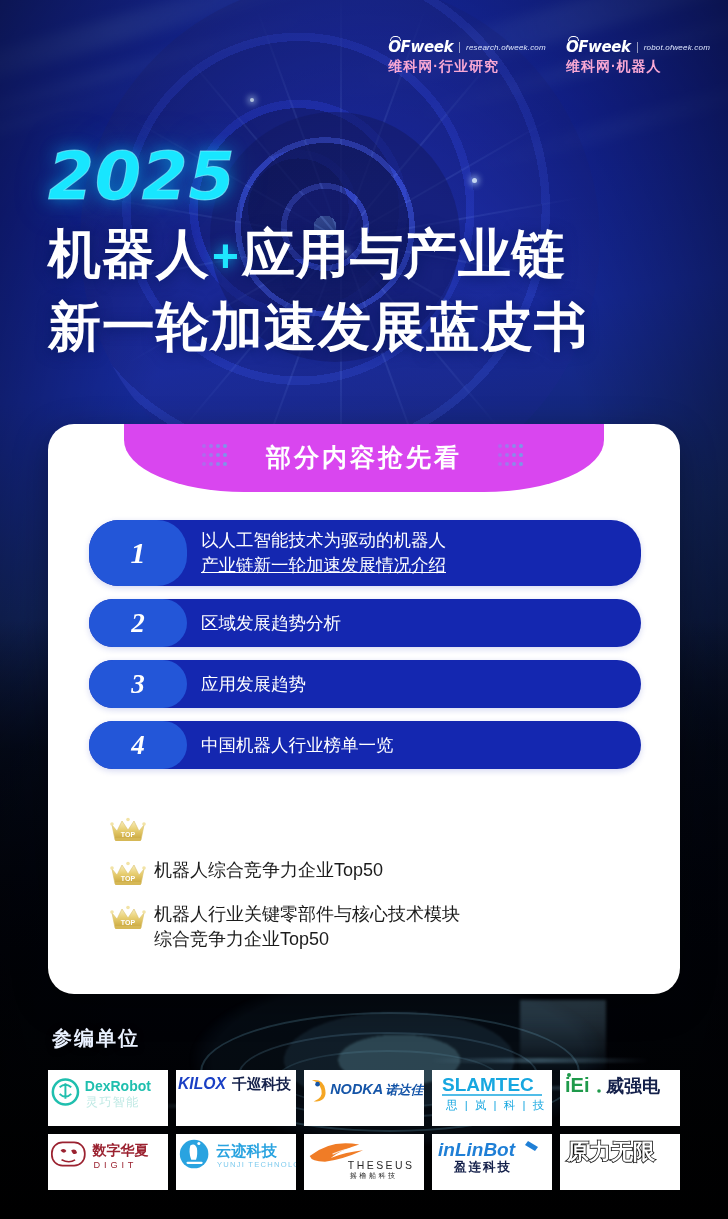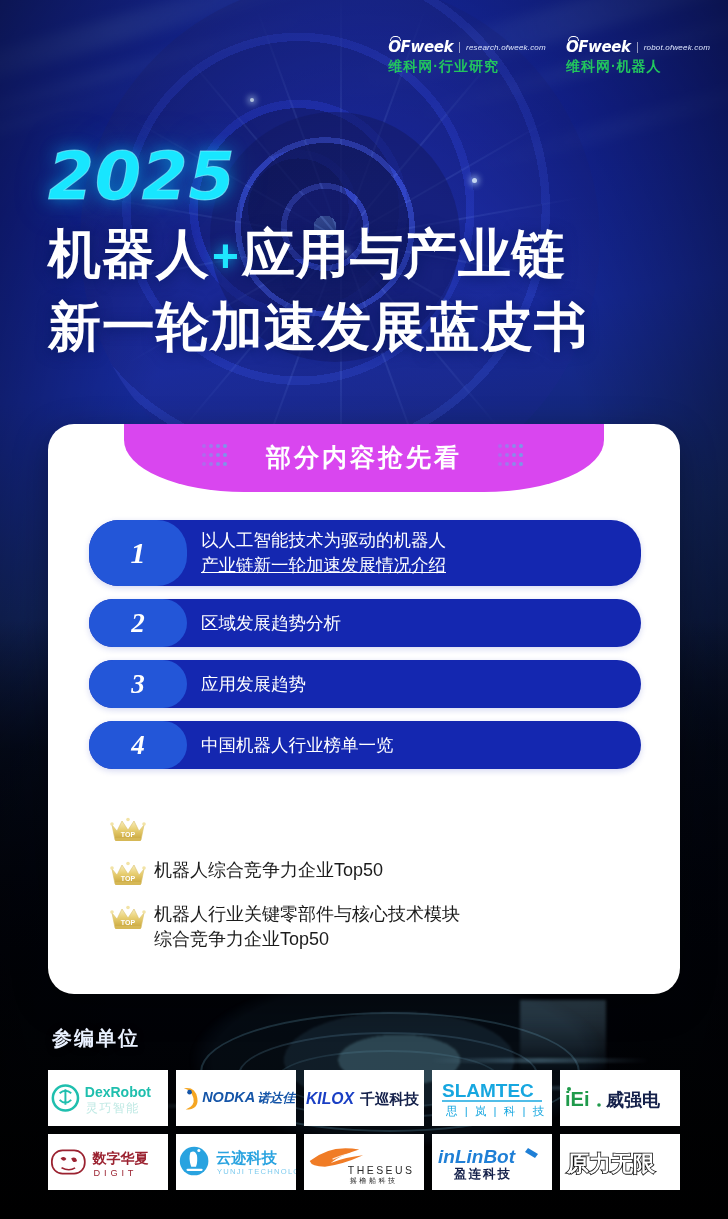--- a/index.html
+++ b/index.html
@@ -100,21 +100,21 @@
     font-family:"DejaVu Sans",sans-serif;
     font-weight:bold; font-size:15px; color:#fff; letter-spacing:-.4px;
     font-style:italic; position:relative;
   }
   .ofw::after{
     content:""; position:absolute; left:2px; top:-2px; width:9px; height:4px;
     border:1.4px solid #fff; border-bottom:none; border-radius:6px 6px 0 0;
   }
   .hsep { width:1px; height:11px; background:rgba(255,255,255,.55); }
   .hurl { font-size:8px; color:#dfe8ff; font-style:italic; letter-spacing:.2px; }
-  .hcn { font-size:14px; font-weight:bold; color:#22c55e; letter-spacing:1px; margin-top:2px; white-space:nowrap; }
+  .hcn { font-size:14px; font-weight:bold; color:#f9a8d4; letter-spacing:1px; margin-top:2px; white-space:nowrap; }
 
   
   .title-wrap { position:absolute; left:48px; top:146px; width:640px; }
   .year {
     font-family:"DejaVu Sans",sans-serif;
     font-size:66px; font-weight:bold; font-style:italic; line-height:.95;
     color:#18e6ff; letter-spacing:1px;
     text-shadow:0 0 16px rgba(0,200,255,.55), 0 0 38px rgba(0,150,255,.35);
     -webkit-text-stroke:1px rgba(160,245,255,.55);
   }
@@ -176,21 +176,21 @@
   .crow { display:flex; align-items:flex-start; margin-bottom:11px; }
   .crown-ico { width:46px; flex:0 0 46px; margin-top:1px; }
   .crow-txt { color:#1b1b1b; font-size:18px; line-height:1.4; }
   .crow-txt .l2 { display:block; }
 
   
   .plabel { position:absolute; left:52px; top:1025px; color:#e9f1ff; font-size:20px; font-weight:bold; letter-spacing:2px;
             text-shadow:0 1px 6px rgba(0,0,0,.7); }
   .logos { position:absolute; left:48px; top:1070px; width:632px;
            display:grid; grid-template-columns:repeat(5,1fr); gap:8px 8px; }
-  .lcell { background:#fff; height:56px; display:flex; align-items:center; justify-content:center; overflow:hidden; }
+  .lcell { background:#fff; height:56px; display:flex; align-items:flex-start; justify-content:center; overflow:hidden; }
   .lcell svg { display:block; }
 </style>
 </head>
 <body>
 
 <div class="poster">
 
   <div class="bg-base"></div>
   <div class="bg-streaks">
     <i class="s1"></i>
@@ -378,32 +378,32 @@
     <div class="lcell">
       <svg width="124" height="44" viewBox="0 0 124 44">
         <circle cx="18" cy="22" r="13" fill="none" stroke="#1fbfae" stroke-width="2.6"></circle>
         <path d="M12 17 q6 -5 12 0 M18 13 v16 M12 24 q6 6 12 0" fill="none" stroke="#1fbfae" stroke-width="2"></path>
         <text x="38" y="21" font-family="Liberation Sans, sans-serif" font-size="14.5" font-weight="bold" fill="#1fbfae">DexRobot</text>
         <text x="39" y="36" font-family="Liberation Sans, sans-serif" font-size="12.5" letter-spacing="1.5" fill="#bfe9e4">灵巧智能</text>
       </svg>
     </div>
 
     <div class="lcell">
+      <svg width="122" height="26" viewBox="0 0 122 26">
+        <text x="2" y="19" font-family="Liberation Sans, sans-serif" font-size="16" font-weight="bold" font-style="italic" fill="#1a3fc4">KILOX</text>
+        <text x="57" y="19" font-family="Liberation Sans, sans-serif" font-size="15" font-weight="bold" fill="#14204a">千巡科技</text>
+      </svg>
+    </div>
+
+    <div class="lcell">
       <svg width="124" height="40" viewBox="0 0 124 40">
         <path d="M8 10 q12 -2 14 10 q2 12 -12 12 q10 -4 8 -12 q-2 -8 -10 -10 z" fill="#f5a623"></path>
         <circle cx="14" cy="14" r="2.4" fill="#1555a8"></circle>
         <text x="27" y="24" font-family="Liberation Sans, sans-serif" font-size="15" font-weight="bold" font-style="italic" fill="#1555a8">NODKA</text>
         <text x="84" y="24" font-family="Liberation Sans, sans-serif" font-size="13" font-weight="bold" font-style="italic" fill="#1555a8">诺达佳</text>
-      </svg>
-    </div>
-
-    <div class="lcell">
-      <svg width="122" height="26" viewBox="0 0 122 26">
-        <text x="2" y="19" font-family="Liberation Sans, sans-serif" font-size="16" font-weight="bold" font-style="italic" fill="#1a3fc4">KILOX</text>
-        <text x="57" y="19" font-family="Liberation Sans, sans-serif" font-size="15" font-weight="bold" fill="#14204a">千巡科技</text>
       </svg>
     </div>
 
     <div class="lcell">
       <svg width="112" height="44" viewBox="0 0 112 44">
         <text x="6" y="21" font-family="Liberation Sans, sans-serif" font-size="19" font-weight="bold" fill="#17a7e0">SLAMTEC</text>
         <line x1="6" y1="25" x2="106" y2="25" stroke="#17a7e0" stroke-width="1.6"></line>
         <text x="10" y="39" font-family="Liberation Sans, sans-serif" font-size="11.5" letter-spacing="2" fill="#17a7e0">思 | 岚 | 科 | 技</text>
       </svg>
     </div>

